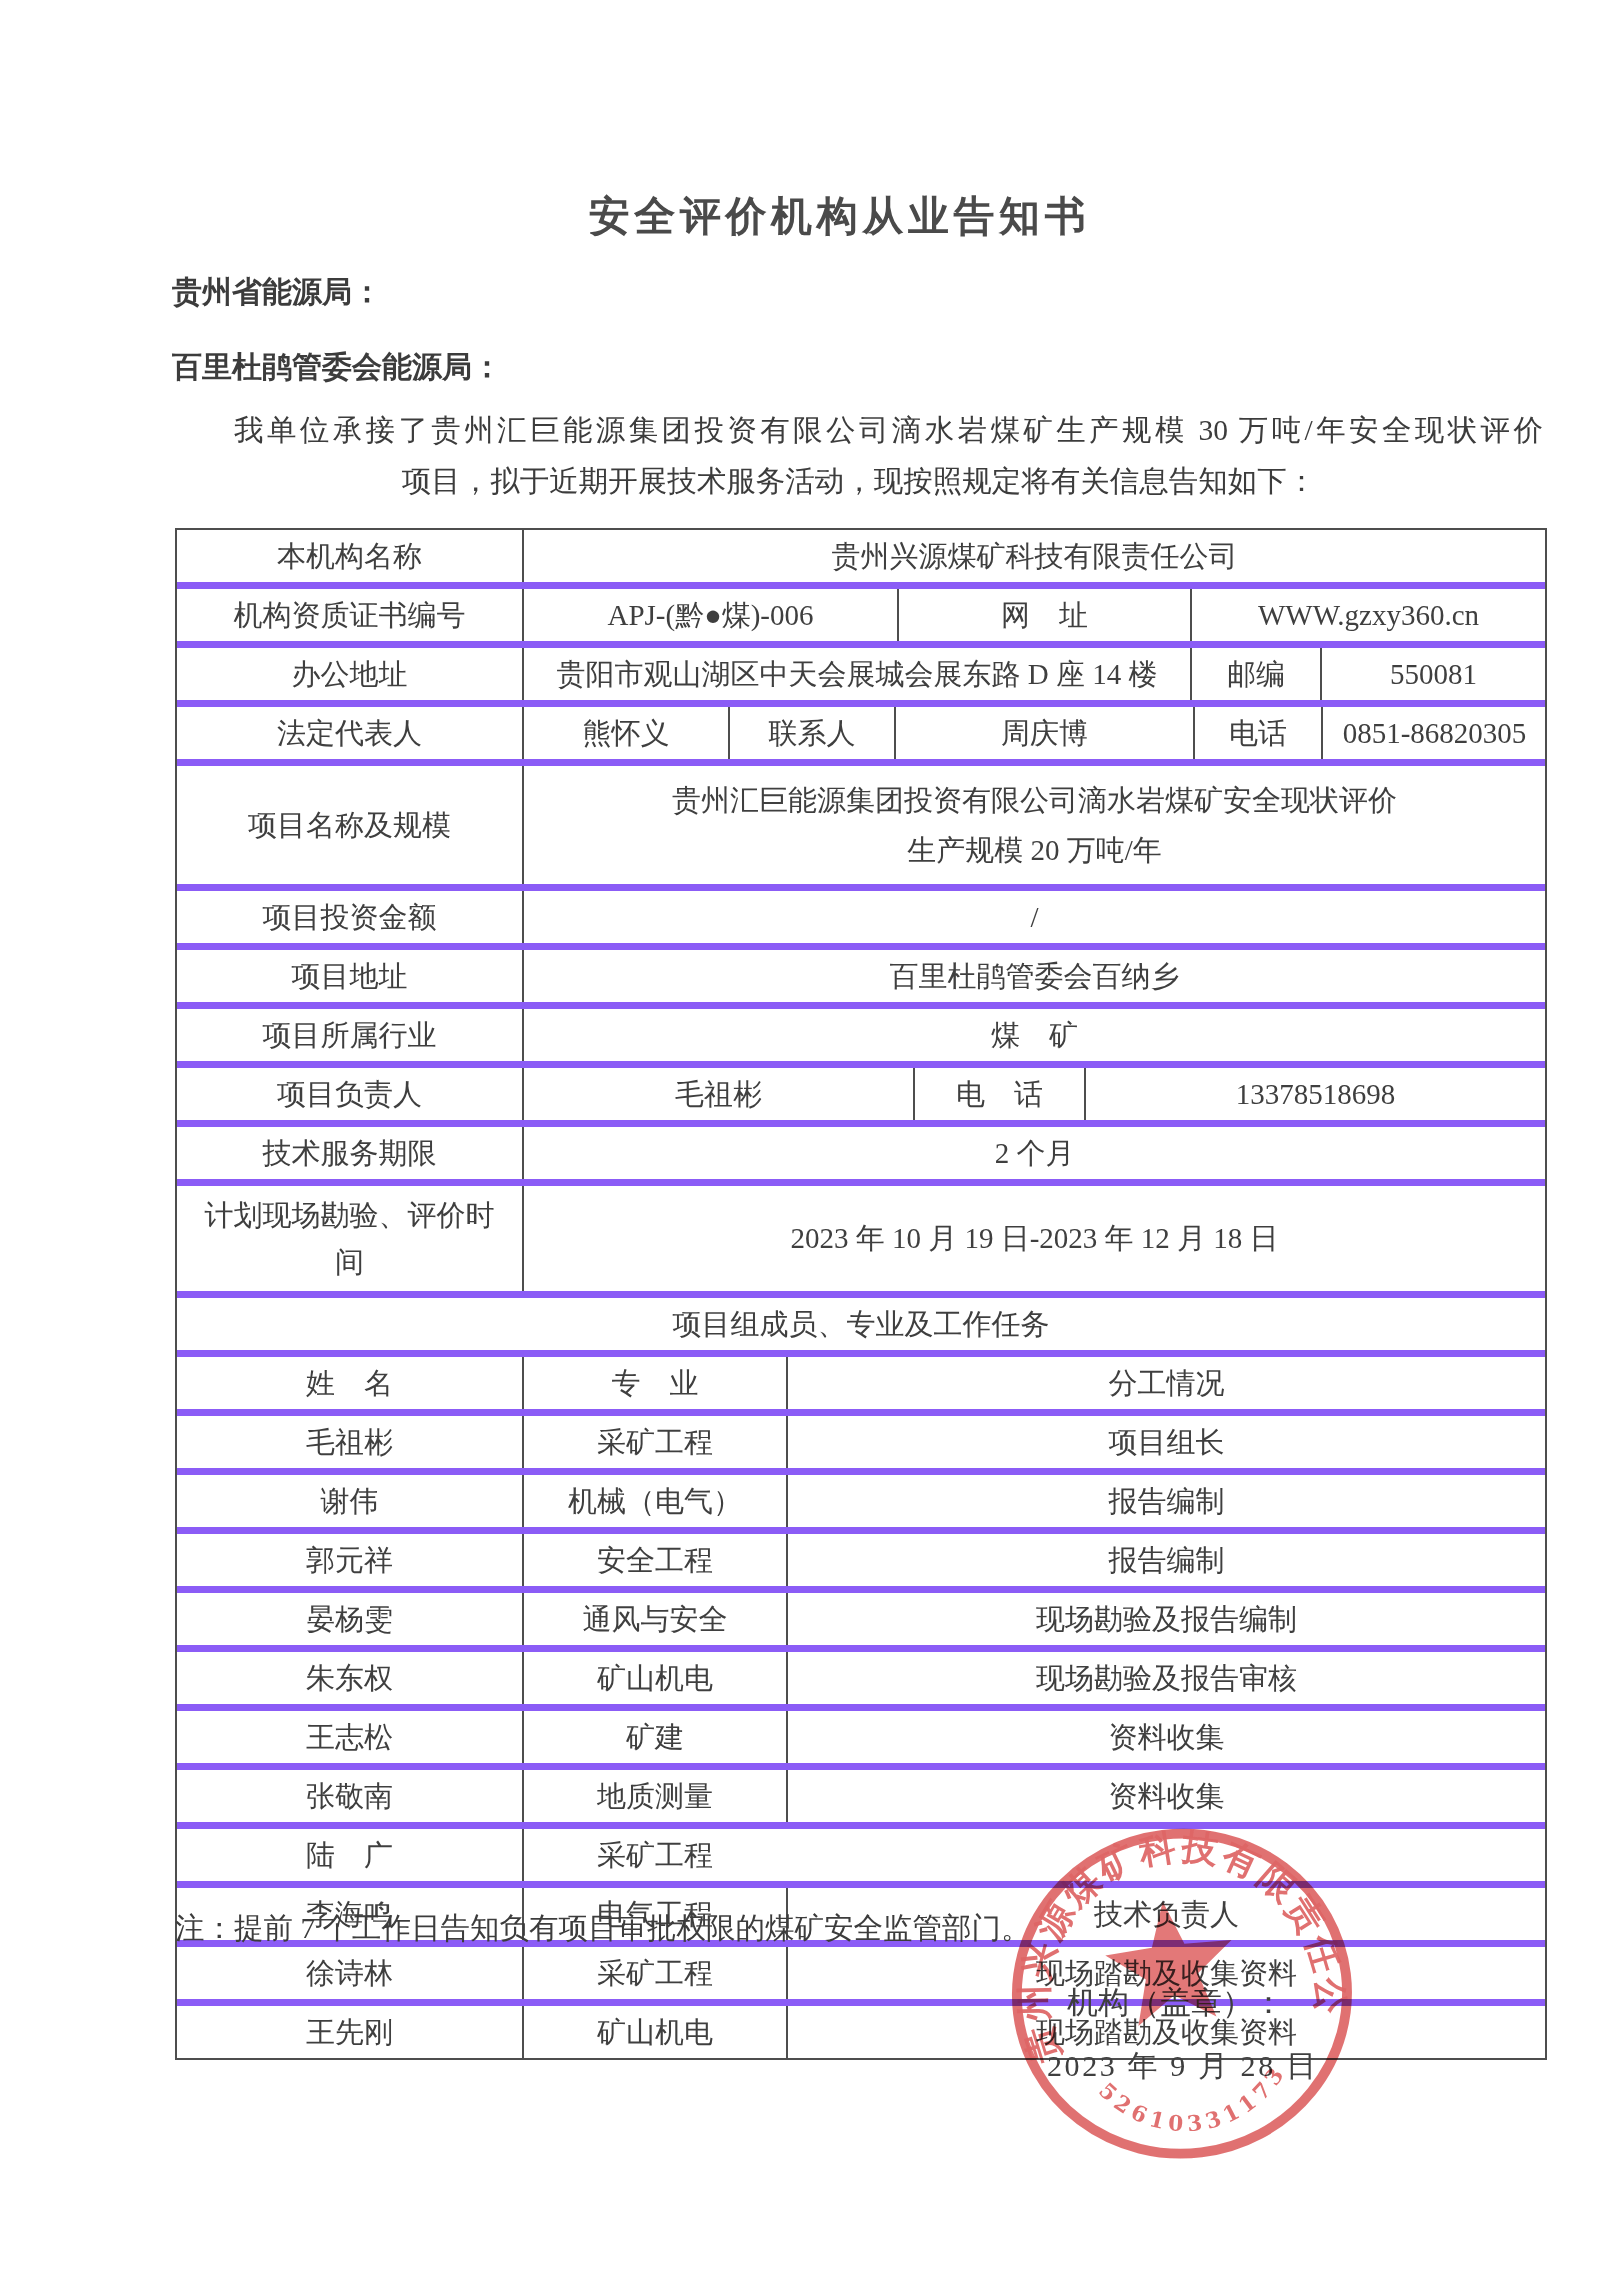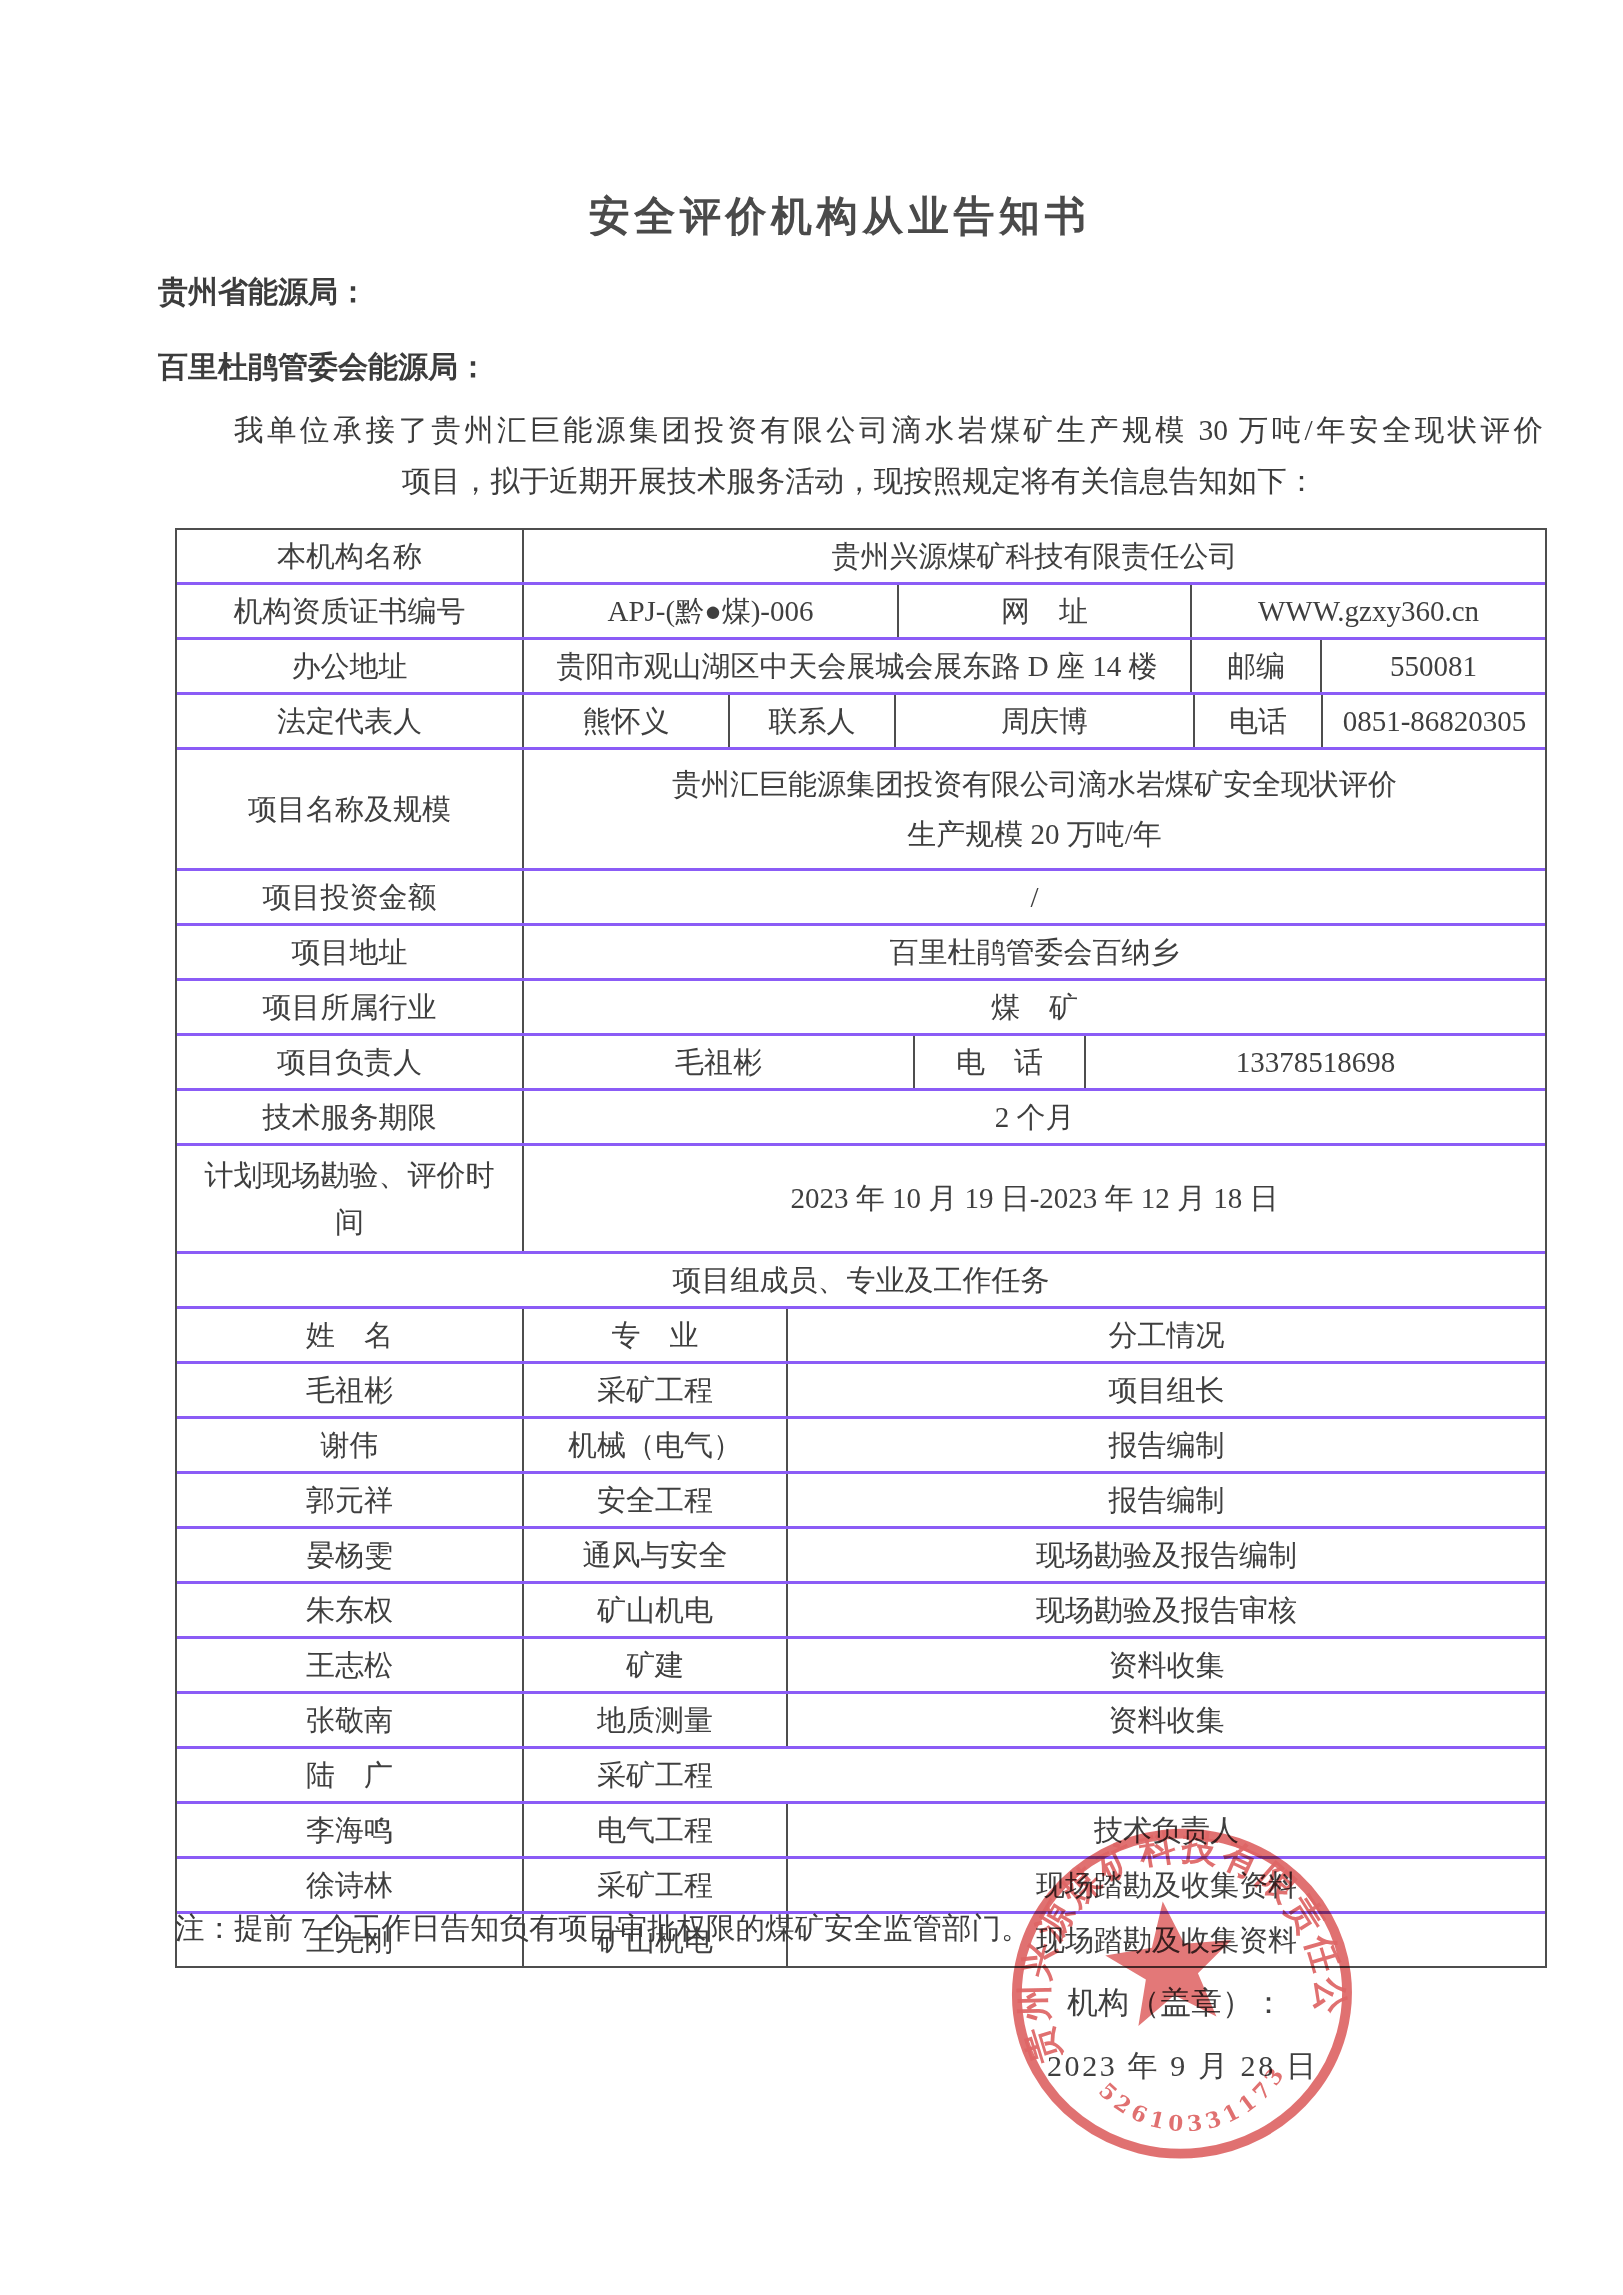--- a/index.html
+++ b/index.html
@@ -7,33 +7,33 @@
     position:relative; width:1623px; height:2295px; margin:0 auto;
     background:#ffffff; overflow:hidden;
     font-family:"Liberation Serif","DejaVu Serif",serif;
     color:#3c3c3c;
   }
   .title {
     position:absolute; top:189px; left:0; width:100%;
     text-align:center; font-size:41px; font-weight:bold;
     letter-spacing:4.6px; color:#4a4a4a;margin-left:28px;
   }
-  .greet { position:absolute; left:158px; font-size:30px; font-weight:bold; color:#3c3c3c; }
+  .greet { position:absolute; left:172px; font-size:30px; font-weight:bold; color:#3c3c3c; }
   .greet1 { top:272px; }
   .greet2 { top:347px; }
   .para { position:absolute; left:175px; top:405px; width:1368px; font-size:29.5px; line-height:51px; color:#3c3c3c; }
   .para .l1 { text-indent:2em; text-align:justify; text-align-last:justify; }
   .para .l2 { text-align:center; }
 
   
   .doc-table {
     position:absolute; left:175px; top:528px; width:1368px;
     border:2.6px solid #4e4e4e; box-sizing:content-box; background:#fff;
   }
-  .trow { display:flex; border-top:3px solid #8b5cf6; }
+  .trow { display:flex; border-top:7px solid #8b5cf6; }
   .trow:first-child { border-top:none; }
   .h1 { height:52px; }
   .h2 { height:118px; }
   .h3 { height:105px; }
   .tcell {
     box-sizing:border-box; border-left:2px solid #4e4e4e;
     display:flex; align-items:center; justify-content:center;
     text-align:center; font-size:29px; color:#3f3f3f;
     overflow:hidden; line-height:1.6;
   }

